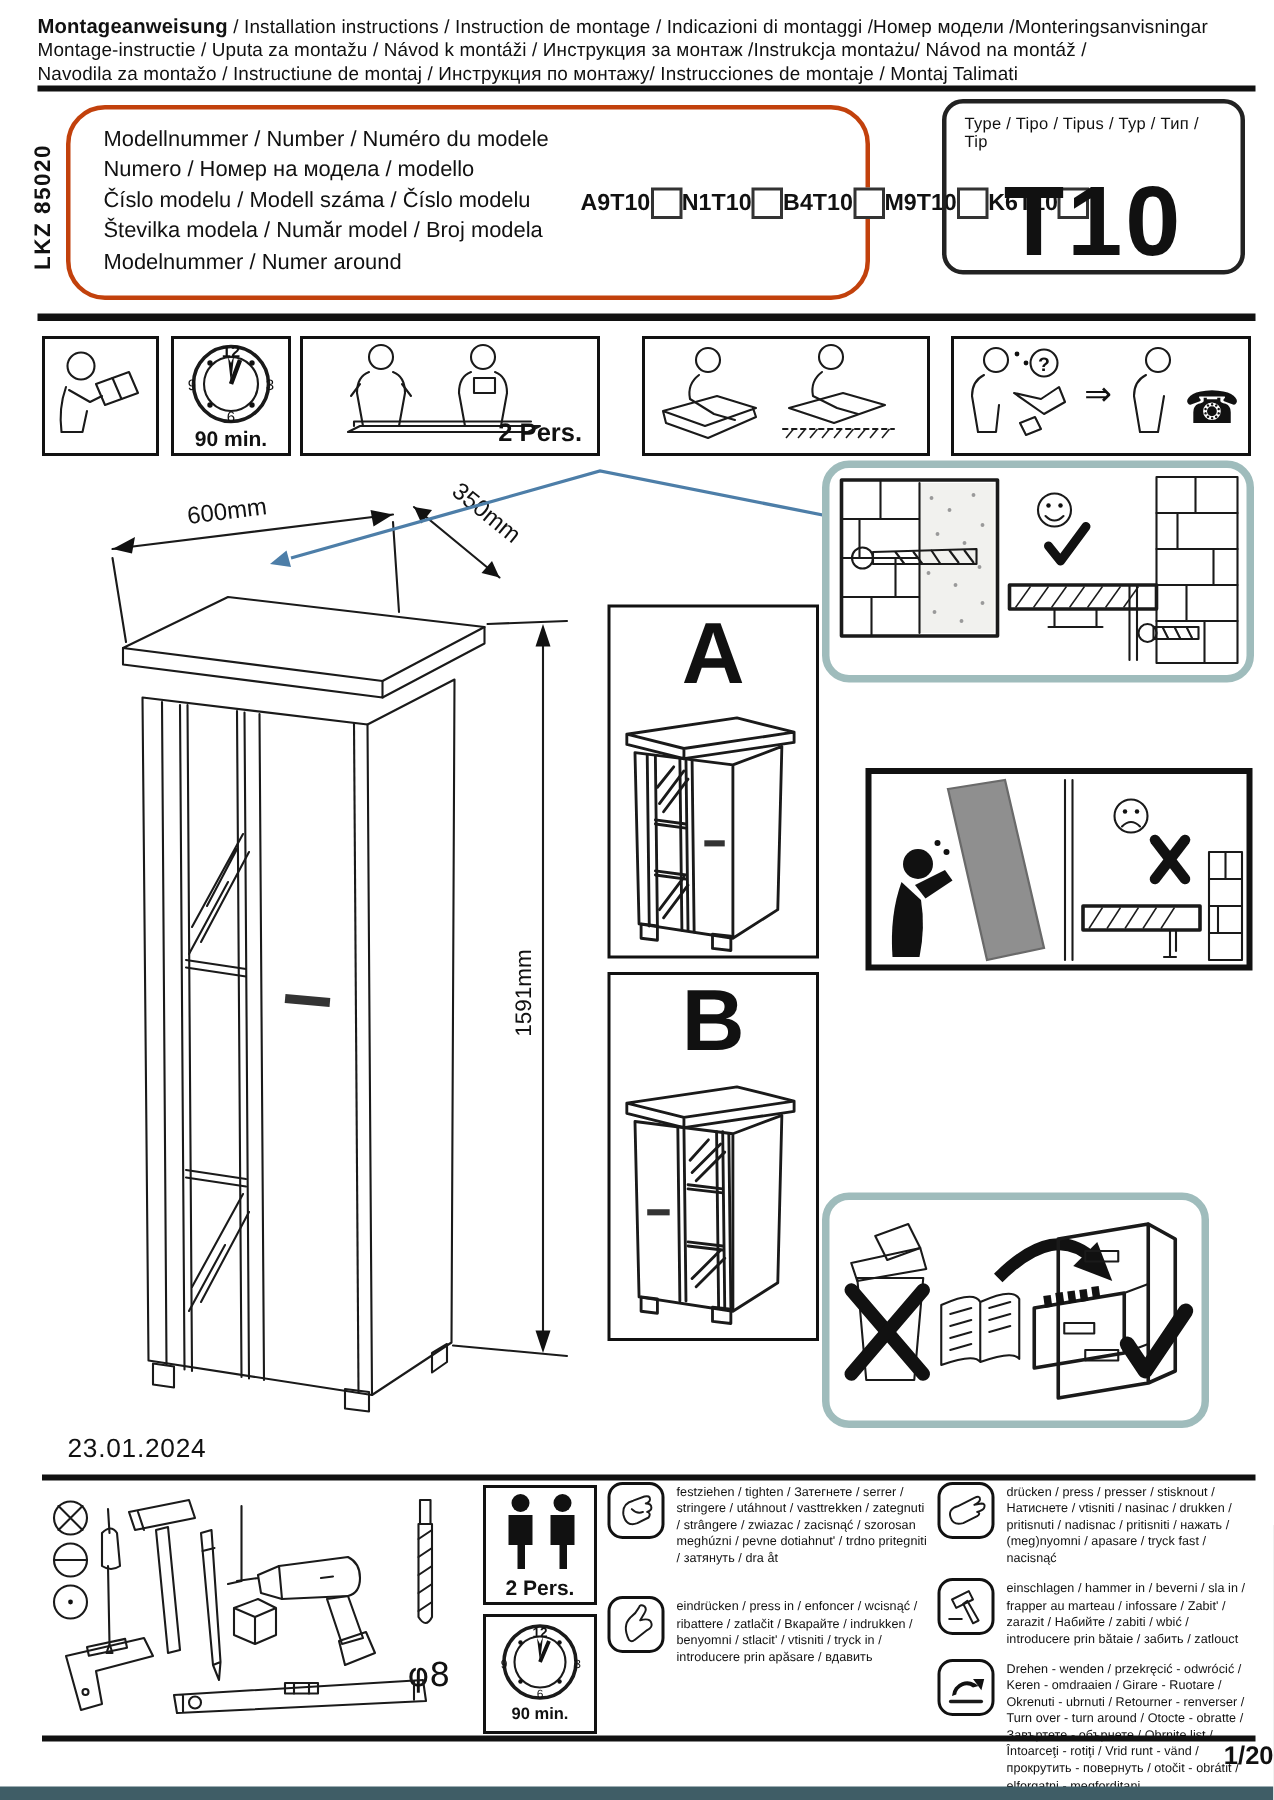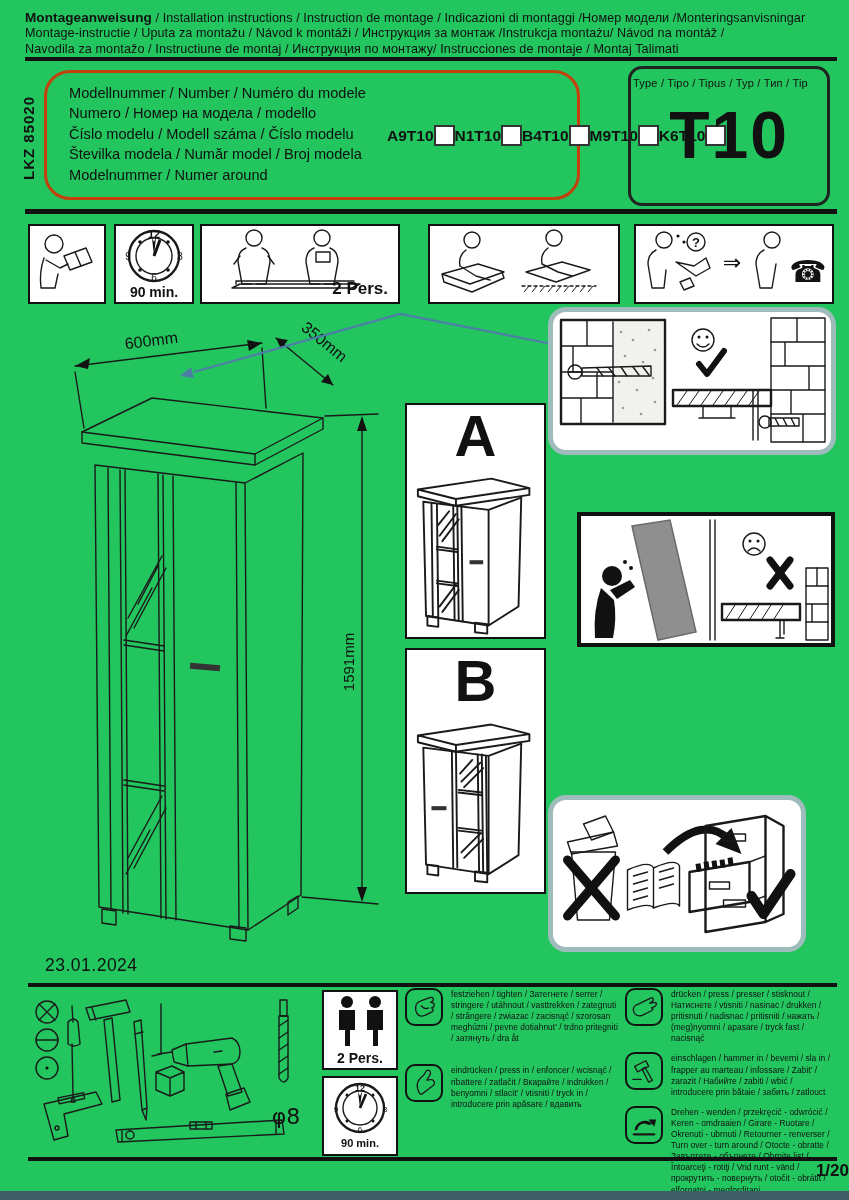--- a/index.html
+++ b/index.html
@@ -1,32 +1,32 @@
 <!DOCTYPE html>
 <html><head>
 <meta charset="utf-8">
 <style>
   html,body{margin:0;padding:0;background:#e8e8e8;}
-  #page{position:relative;width:849px;height:1200px;background:#22c55e;
+  #page{position:relative;width:849px;height:1200px;background:#ffffff;
         font-family:"Liberation Sans",sans-serif;color:#111;overflow:hidden;margin:0 auto;}
   .hdr{position:absolute;left:25px;top:10px;width:812px;font-size:12.6px;line-height:1.22;letter-spacing:.1px;}
   .hdr b{font-size:13.5px;}
   .rule{position:absolute;background:#111;}
   
   .lkz{position:absolute;left:20px;top:72px;height:132px;writing-mode:vertical-rl;transform:rotate(180deg);
        font-weight:bold;font-size:15px;letter-spacing:1px;text-align:center;}
   .model-box{position:absolute;left:44px;top:70px;width:536px;height:130px;border:3px solid #c2410c;
              border-radius:26px;padding:10px 18px 8px 22px;display:flex;box-sizing:border-box;}
   .model-labels{font-size:14.6px;line-height:1.4;flex:1;}
   .model-codes{width:168px;display:flex;flex-direction:row;justify-content:space-between;padding:1px 4px 2px 0;}
   .code-row{display:flex;align-items:center;justify-content:space-between;}
   .code-row .code{font-weight:bold;font-size:15.5px;}
   .checkbox{width:17px;height:17px;border:2px solid #333;background:#fff;}
-  .type-box{position:absolute;left:628px;top:66px;width:202px;height:140px;border:3px solid #222;
-            border-radius:14px;box-sizing:border-box;padding:8px 2px;}
+  .type-box{position:absolute;left:628px;top:66px;width:202px;height:117px;border:3px solid #222;
+            border-radius:14px;box-sizing:border-box;padding:8px 12px;}
   .type-label{font-size:11px;letter-spacing:.2px;}
   .type-value{font-size:66px;font-weight:bold;text-align:center;margin-top:8px;letter-spacing:2px;}
   
   .pic-box{position:absolute;top:224px;height:80px;border:2.5px solid #111;background:#fff;box-sizing:border-box;}
   svg{display:block;}
   .ln{fill:none;stroke:#1a1a1a;stroke-width:1.4;stroke-linejoin:round;stroke-linecap:round;}
   .ln2{fill:none;stroke:#1a1a1a;stroke-width:2.4;stroke-linejoin:round;stroke-linecap:round;}
   .fillb{fill:#111;stroke:none;}
   .dimtxt{font-size:16px;fill:#111;font-family:"Liberation Sans",sans-serif;}
   

